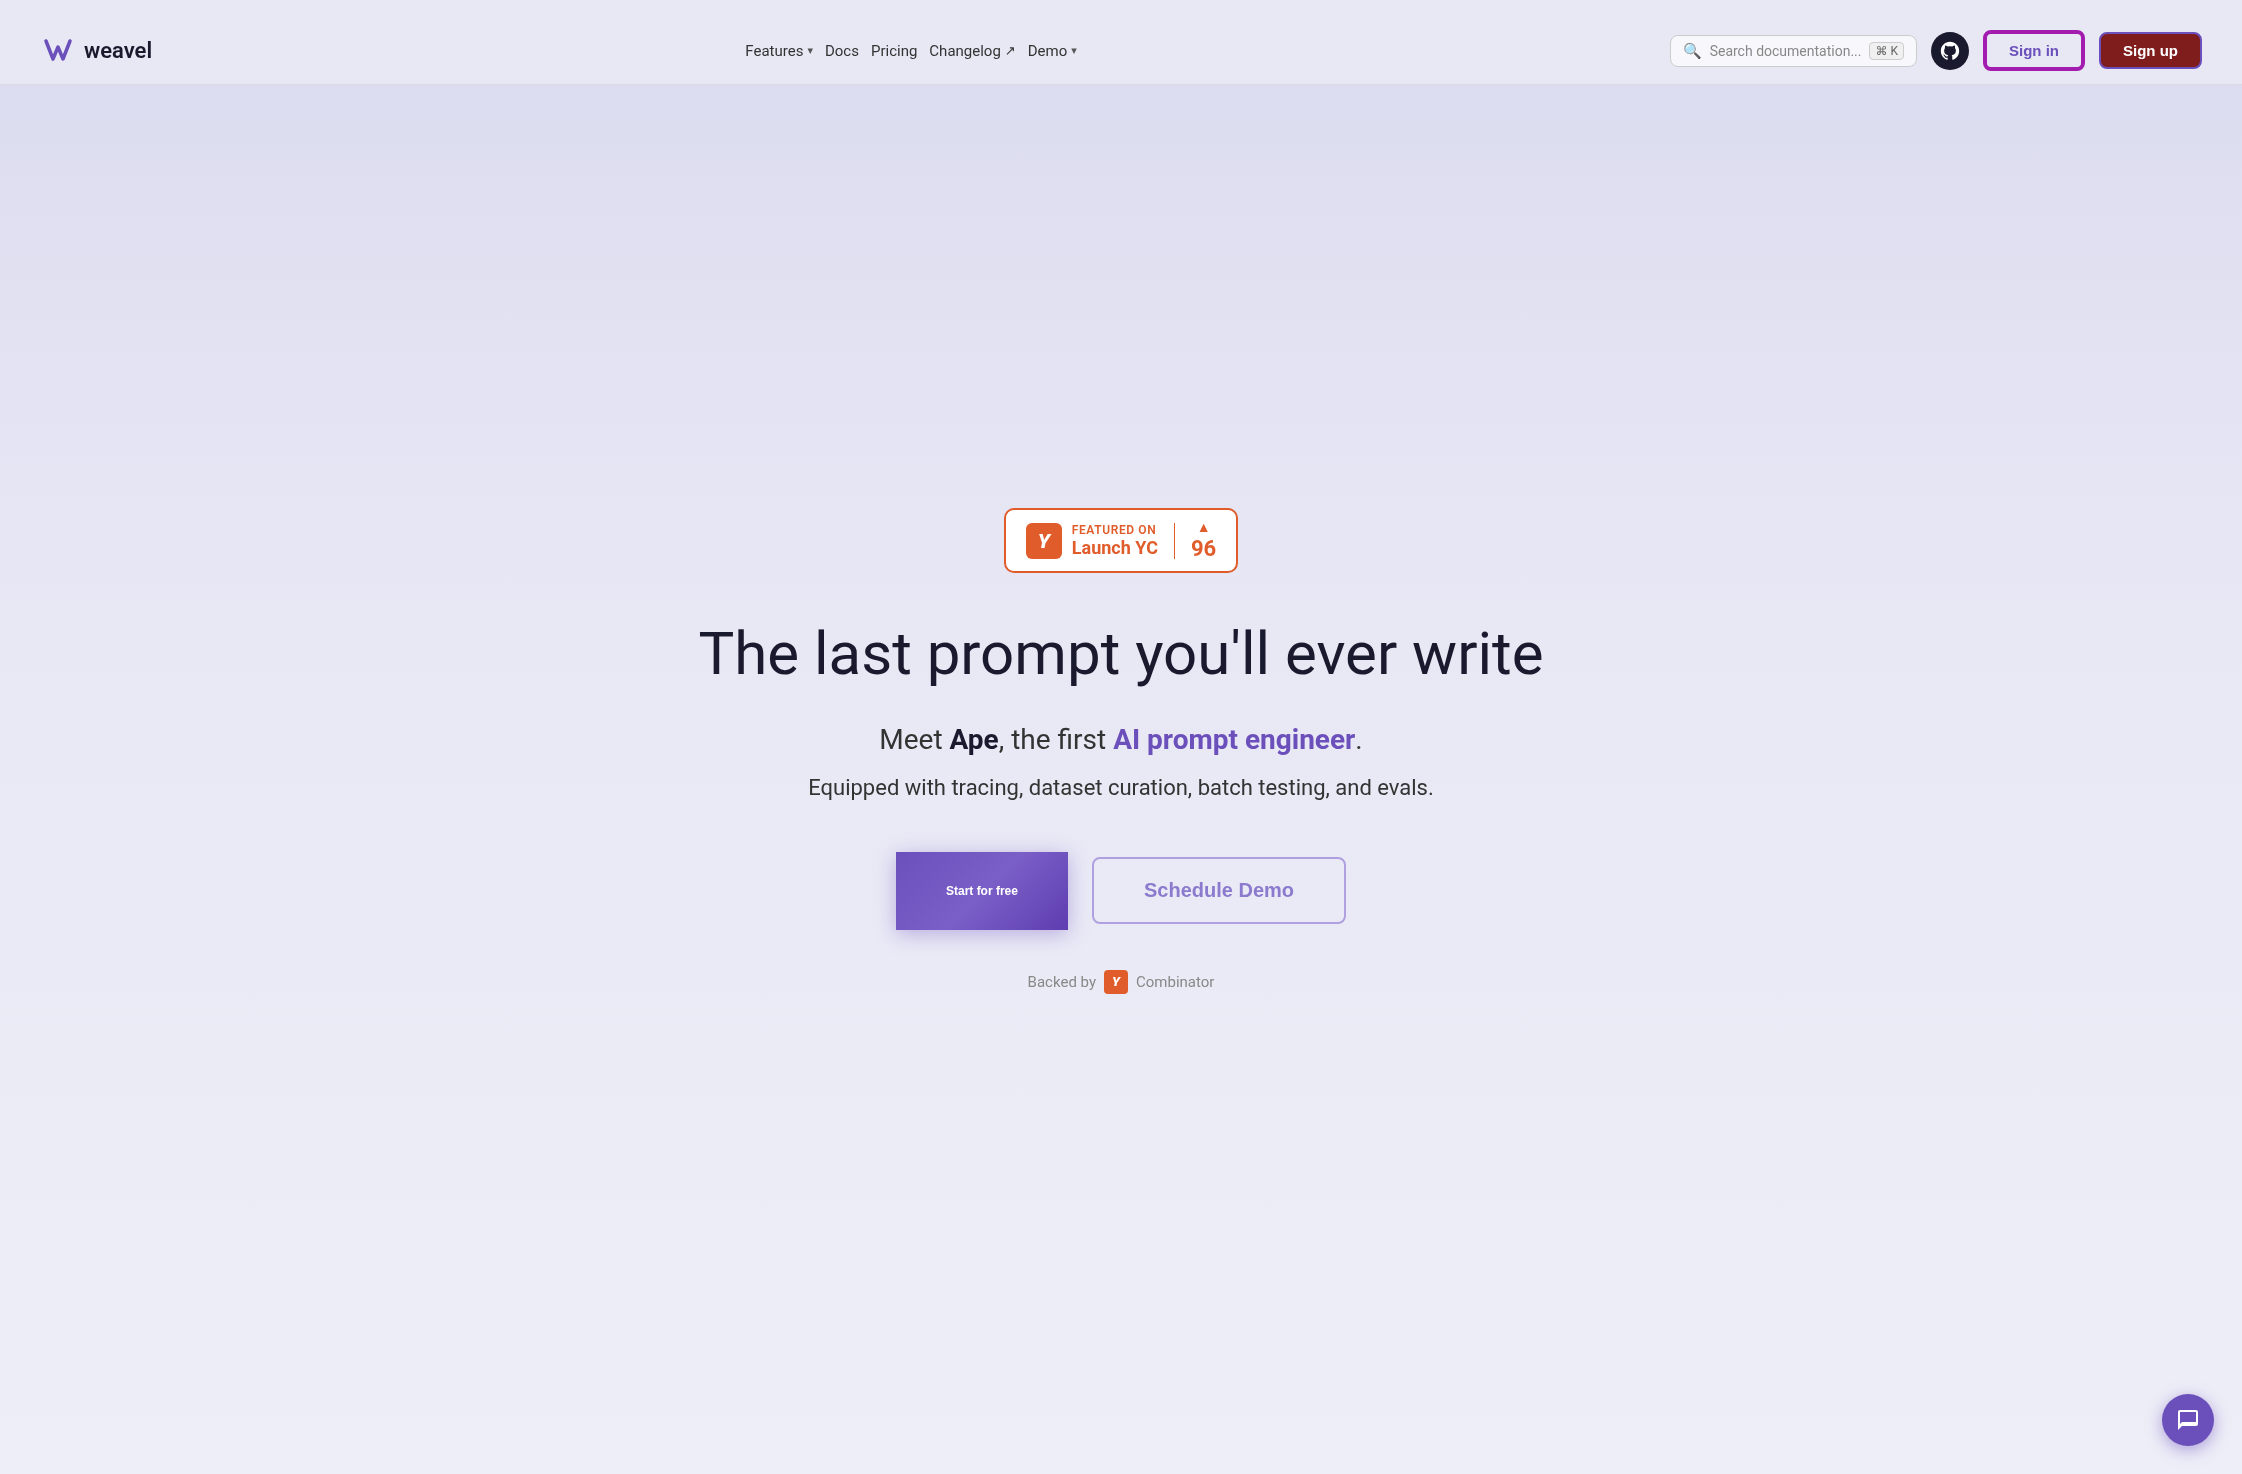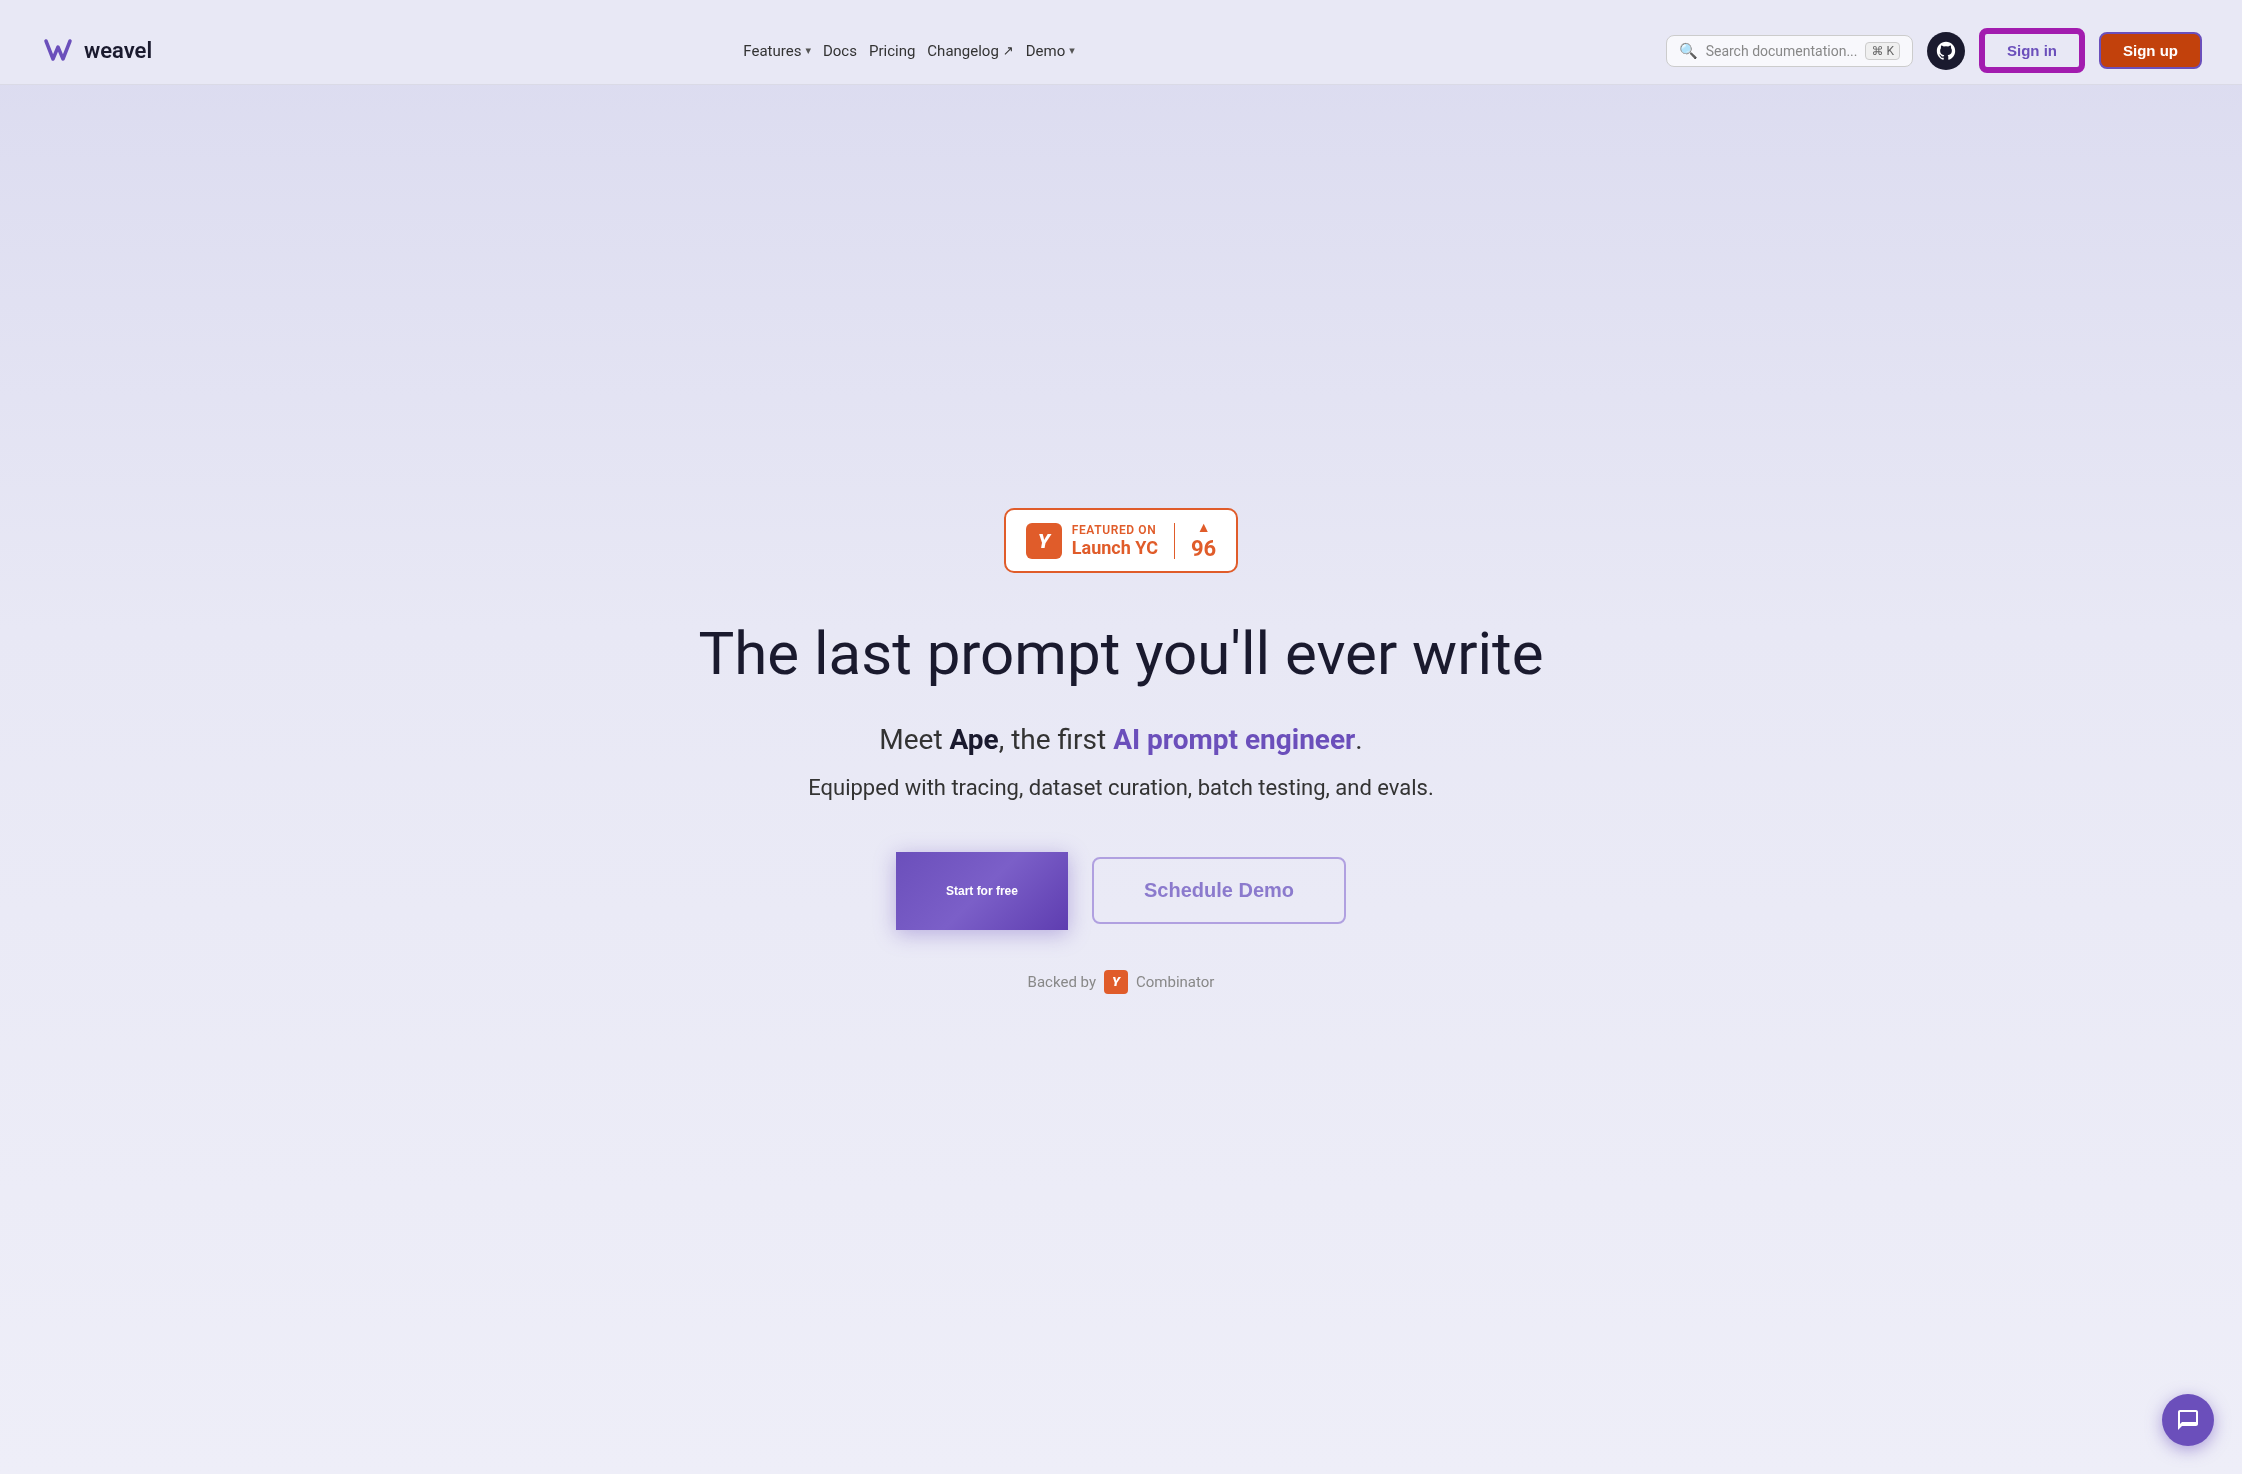--- a/index.html
+++ b/index.html
@@ -118,34 +118,34 @@
       display: flex;
       align-items: center;
       justify-content: center;
       cursor: pointer;
       color: white;
       font-size: 20px;
     }
 
     .btn-signin {
       padding: 8px 22px;
-      border: 6px solid #a21caf;
+      border: 4px solid #a21caf;
       border-radius: 8px;
       background: transparent;
       color: #6b4fbb;
       font-size: 15px;
       font-weight: 600;
       cursor: pointer;
     }
 
     .btn-signup {
       padding: 8px 22px;
       border: 2px solid #6b4fbb;
       border-radius: 8px;
-      background: #c2410c;
+      background: #7f1d1d;
       color: white;
       font-size: 15px;
       font-weight: 600;
       cursor: pointer;
     }
 
     
     .hero {
       display: flex;
       flex-direction: column;

